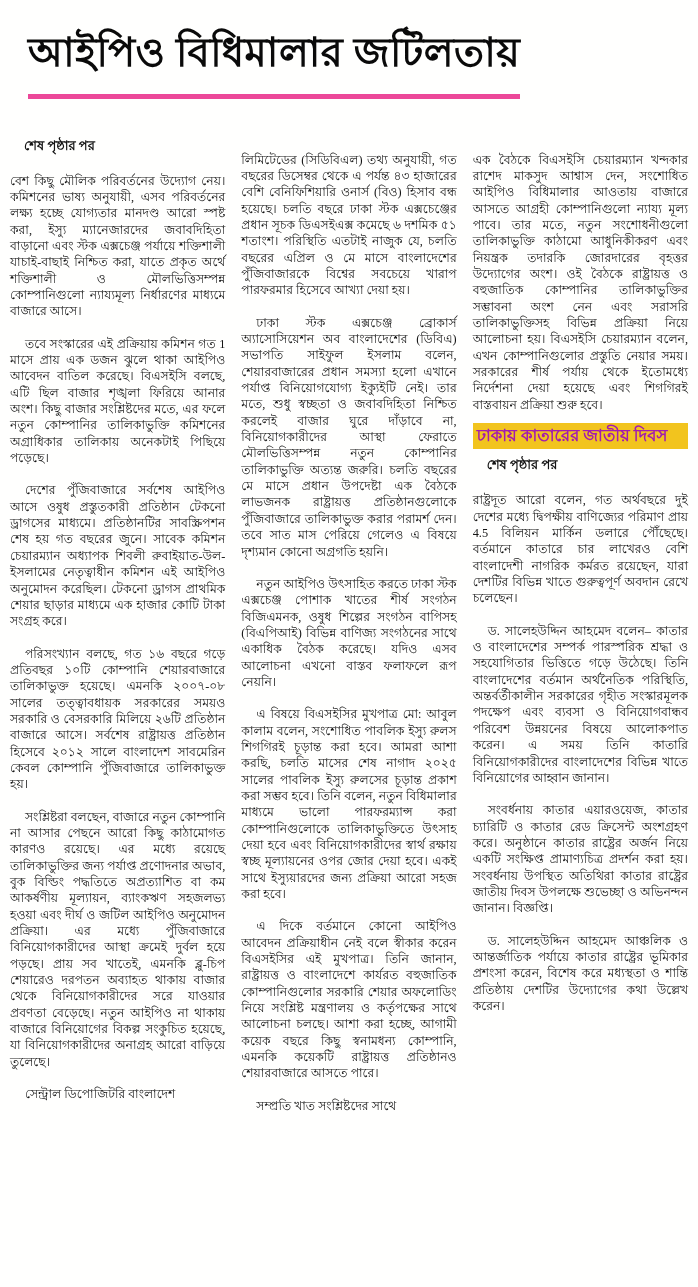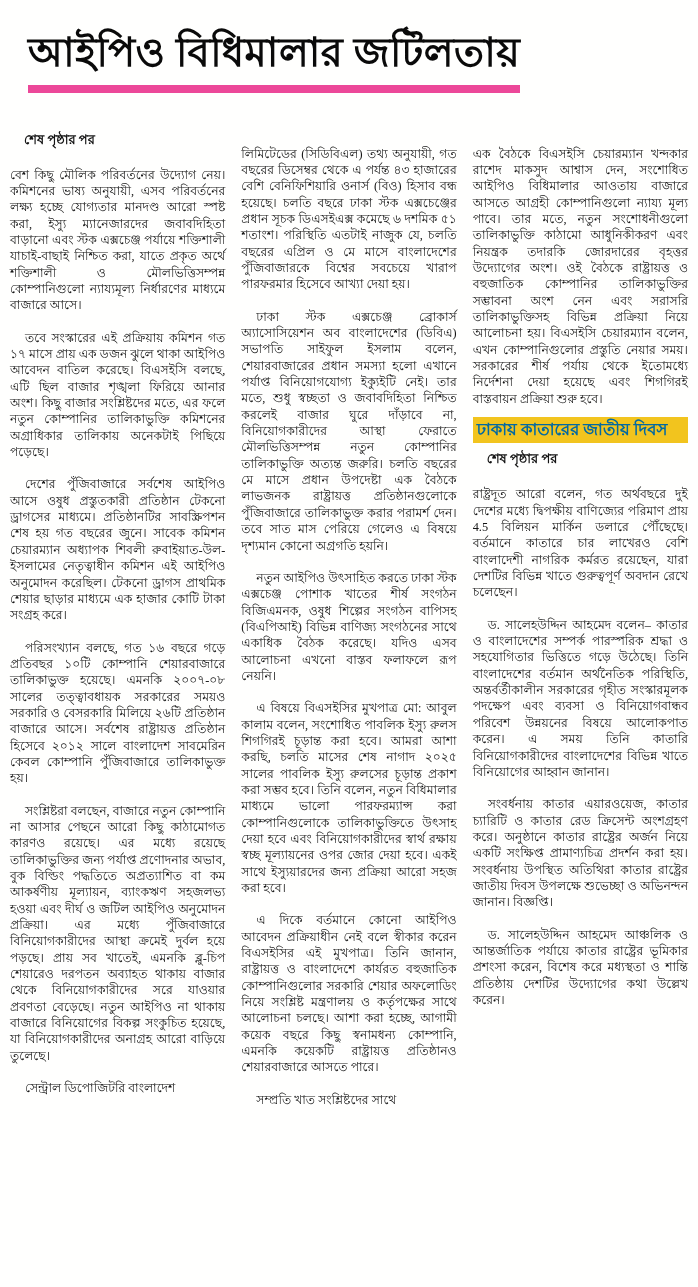--- a/index.html
+++ b/index.html
@@ -22,22 +22,22 @@
   .headline-wrap {
     padding: 0 18px;
     margin-bottom: 10px;
   }
   .headline {
     display: inline-block;
     font-size: 40px;
     line-height: 1.1;
     font-weight: 700;
     color: #0a0a0a;
-    border-bottom: 8px solid #ec4899;
-    padding-bottom: 10px;
+    border-bottom: 5px solid #ec4899;
+    padding-bottom: 19px;
     letter-spacing: 0.5px;
   }
   .columns {
     display: flex;
     gap: 16px;
     align-items: flex-start;
   }
   .col {
     flex: 1 1 0;
     min-width: 0;
@@ -58,21 +58,21 @@
     hyphens: auto;
   }
   .para:first-of-type {
     text-indent: 0;
   }
   .qatar-headline {
     display: block;
     font-weight: 700;
     font-size: 16.5px;
     line-height: 1.35;
-    color: #0369a1;
+    color: #a21caf;
     background: #f2c41e;
     padding: 2px 4px;
     margin: 10px 0 6px 0;
     box-decoration-break: clone;
   }
   .col .cont-label.mid {
     margin-top: 2px;
   }
 </style>
 </head>
@@ -83,21 +83,21 @@
   <div class="headline-wrap">
     <h1 class="headline">আইপিও বিধিমালার জটিলতায়</h1>
   </div>
 
   <div class="columns">
 
     <div class="col">
       <p class="cont-label">শেষ পৃষ্ঠার পর</p>
       <div>
           <p class="para">বেশ কিছু মৌলিক পরিবর্তনের উদ্যোগ নেয়। কমিশনের ভাষ্য অনুযায়ী, এসব পরিবর্তনের লক্ষ্য হচ্ছে যোগ্যতার মানদণ্ড আরো স্পষ্ট করা, ইস্যু ম্যানেজারদের জবাবদিহিতা বাড়ানো এবং স্টক এক্সচেঞ্জ পর্যায়ে শক্তিশালী যাচাই-বাছাই নিশ্চিত করা, যাতে প্রকৃত অর্থে শক্তিশালী ও মৌলভিত্তিসম্পন্ন কোম্পানিগুলো ন্যায্যমূল্য নির্ধারণের মাধ্যমে বাজারে আসে।</p>
-          <p class="para">তবে সংস্কারের এই প্রক্রিয়ায় কমিশন গত ১৭ মাসে প্রায় এক ডজন ঝুলে থাকা আইপিও আবেদন বাতিল করেছে। বিএসইসি বলছে, এটি ছিল বাজার শৃঙ্খলা ফিরিয়ে আনার অংশ। কিছু বাজার সংশ্লিষ্টদের মতে, এর ফলে নতুন কোম্পানির তালিকাভুক্তি কমিশনের অগ্রাধিকার তালিকায় অনেকটাই পিছিয়ে পড়েছে।</p>
+          <p class="para">তবে সংস্কারের এই প্রক্রিয়ায় কমিশন গত 1 মাসে প্রায় এক ডজন ঝুলে থাকা আইপিও আবেদন বাতিল করেছে। বিএসইসি বলছে, এটি ছিল বাজার শৃঙ্খলা ফিরিয়ে আনার অংশ। কিছু বাজার সংশ্লিষ্টদের মতে, এর ফলে নতুন কোম্পানির তালিকাভুক্তি কমিশনের অগ্রাধিকার তালিকায় অনেকটাই পিছিয়ে পড়েছে।</p>
           <p class="para">দেশের পুঁজিবাজারে সর্বশেষ আইপিও আসে ওষুধ প্রস্তুতকারী প্রতিষ্ঠান টেকনো ড্রাগসের মাধ্যমে। প্রতিষ্ঠানটির সাবস্ক্রিপশন শেষ হয় গত বছরের জুনে। সাবেক কমিশন চেয়ারম্যান অধ্যাপক শিবলী রুবাইয়াত-উল-ইসলামের নেতৃত্বাধীন কমিশন এই আইপিও অনুমোদন করেছিল। টেকনো ড্রাগস প্রাথমিক শেয়ার ছাড়ার মাধ্যমে এক হাজার কোটি টাকা সংগ্রহ করে।</p>
           <p class="para">পরিসংখ্যান বলছে, গত ১৬ বছরে গড়ে প্রতিবছর ১০টি কোম্পানি শেয়ারবাজারে তালিকাভুক্ত হয়েছে। এমনকি ২০০৭-০৮ সালের তত্ত্বাবধায়ক সরকারের সময়ও সরকারি ও বেসরকারি মিলিয়ে ২৬টি প্রতিষ্ঠান বাজারে আসে। সর্বশেষ রাষ্ট্রায়ত্ত প্রতিষ্ঠান হিসেবে ২০১২ সালে বাংলাদেশ সাবমেরিন কেবল কোম্পানি পুঁজিবাজারে তালিকাভুক্ত হয়।</p>
           <p class="para">সংশ্লিষ্টরা বলছেন, বাজারে নতুন কোম্পানি না আসার পেছনে আরো কিছু কাঠামোগত কারণও রয়েছে। এর মধ্যে রয়েছে তালিকাভুক্তির জন্য পর্যাপ্ত প্রণোদনার অভাব, বুক বিল্ডিং পদ্ধতিতে অপ্রত্যাশিত বা কম আকর্ষণীয় মূল্যায়ন, ব্যাংকঋণ সহজলভ্য হওয়া এবং দীর্ঘ ও জটিল আইপিও অনুমোদন প্রক্রিয়া। এর মধ্যে পুঁজিবাজারে বিনিয়োগকারীদের আস্থা ক্রমেই দুর্বল হয়ে পড়ছে। প্রায় সব খাতেই, এমনকি ব্লু-চিপ শেয়ারেও দরপতন অব্যাহত থাকায় বাজার থেকে বিনিয়োগকারীদের সরে যাওয়ার প্রবণতা বেড়েছে। নতুন আইপিও না থাকায় বাজারে বিনিয়োগের বিকল্প সংকুচিত হয়েছে, যা বিনিয়োগকারীদের অনাগ্রহ আরো বাড়িয়ে তুলেছে।</p>
           <p class="para">সেন্ট্রাল ডিপোজিটরি বাংলাদেশ</p>
         </div>
     </div>
 
     <div class="col">
       <div>
           <p class="para">লিমিটেডের (সিডিবিএল) তথ্য অনুযায়ী, গত বছরের ডিসেম্বর থেকে এ পর্যন্ত ৪৩ হাজারের বেশি বেনিফিশিয়ারি ওনার্স (বিও) হিসাব বন্ধ হয়েছে। চলতি বছরে ঢাকা স্টক এক্সচেঞ্জের প্রধান সূচক ডিএসইএক্স কমেছে ৬ দশমিক ৫১ শতাংশ। পরিস্থিতি এতটাই নাজুক যে, চলতি বছরের এপ্রিল ও মে মাসে বাংলাদেশের পুঁজিবাজারকে বিশ্বের সবচেয়ে খারাপ পারফরমার হিসেবে আখ্যা দেয়া হয়।</p>

